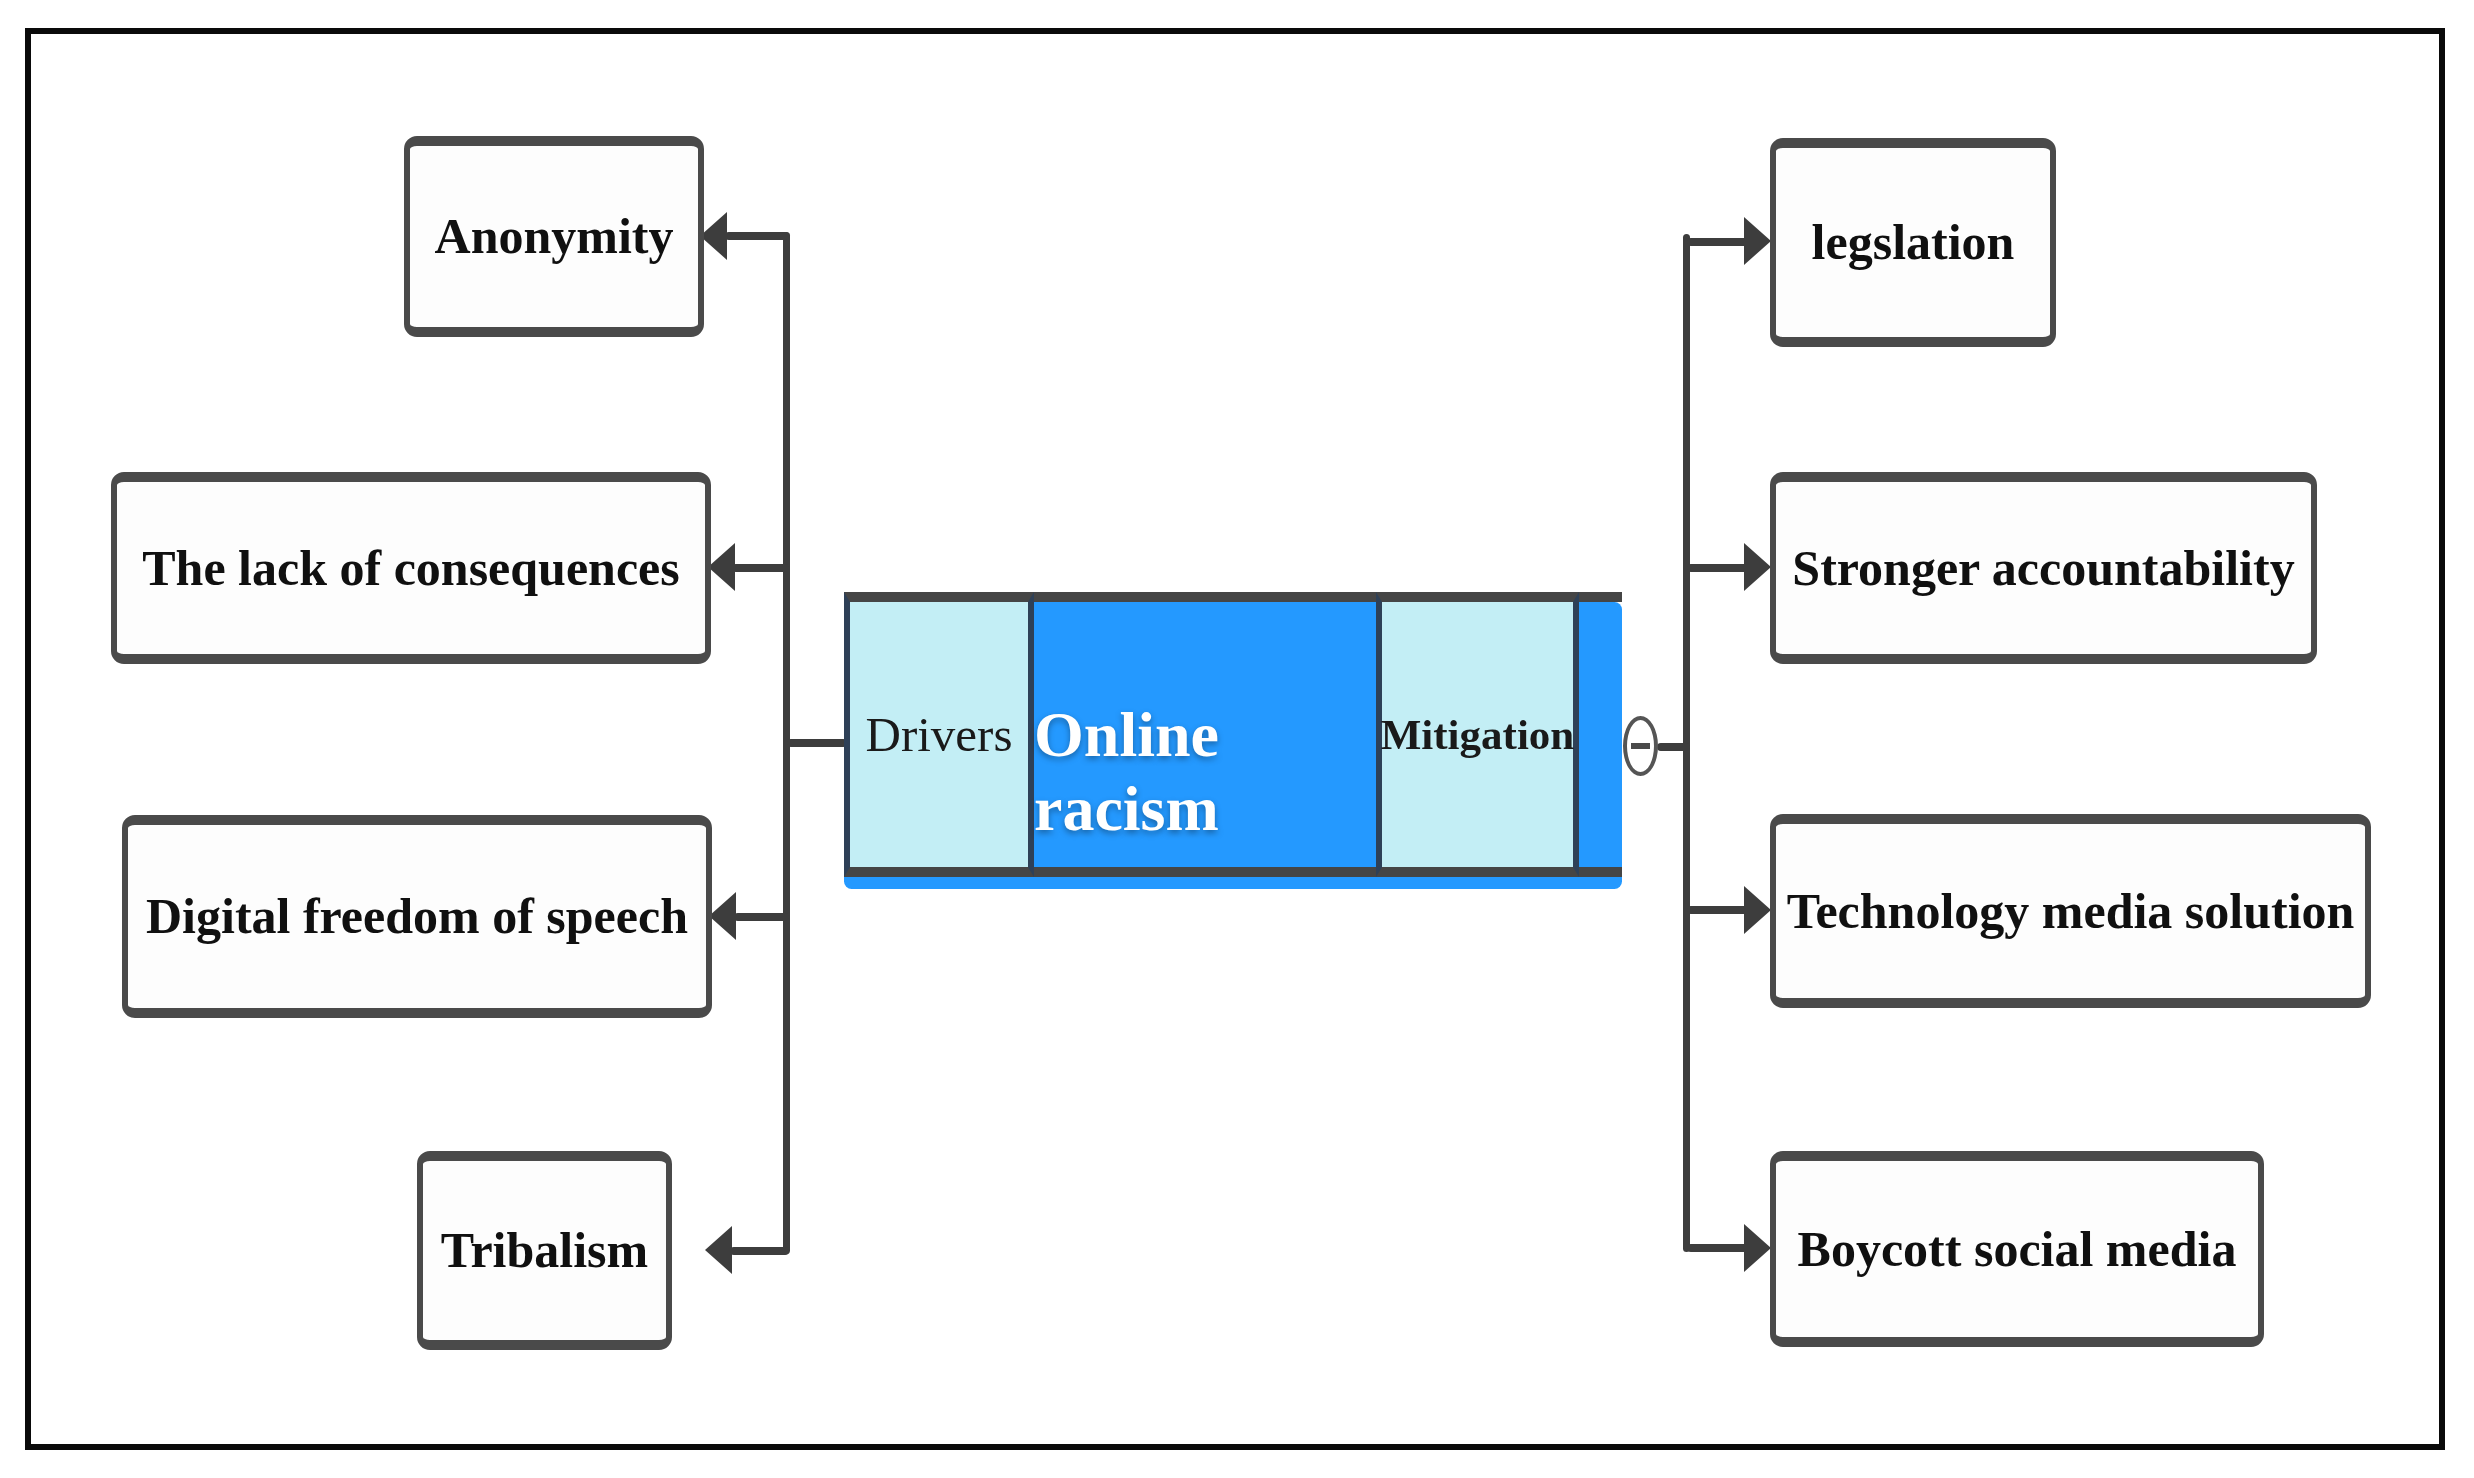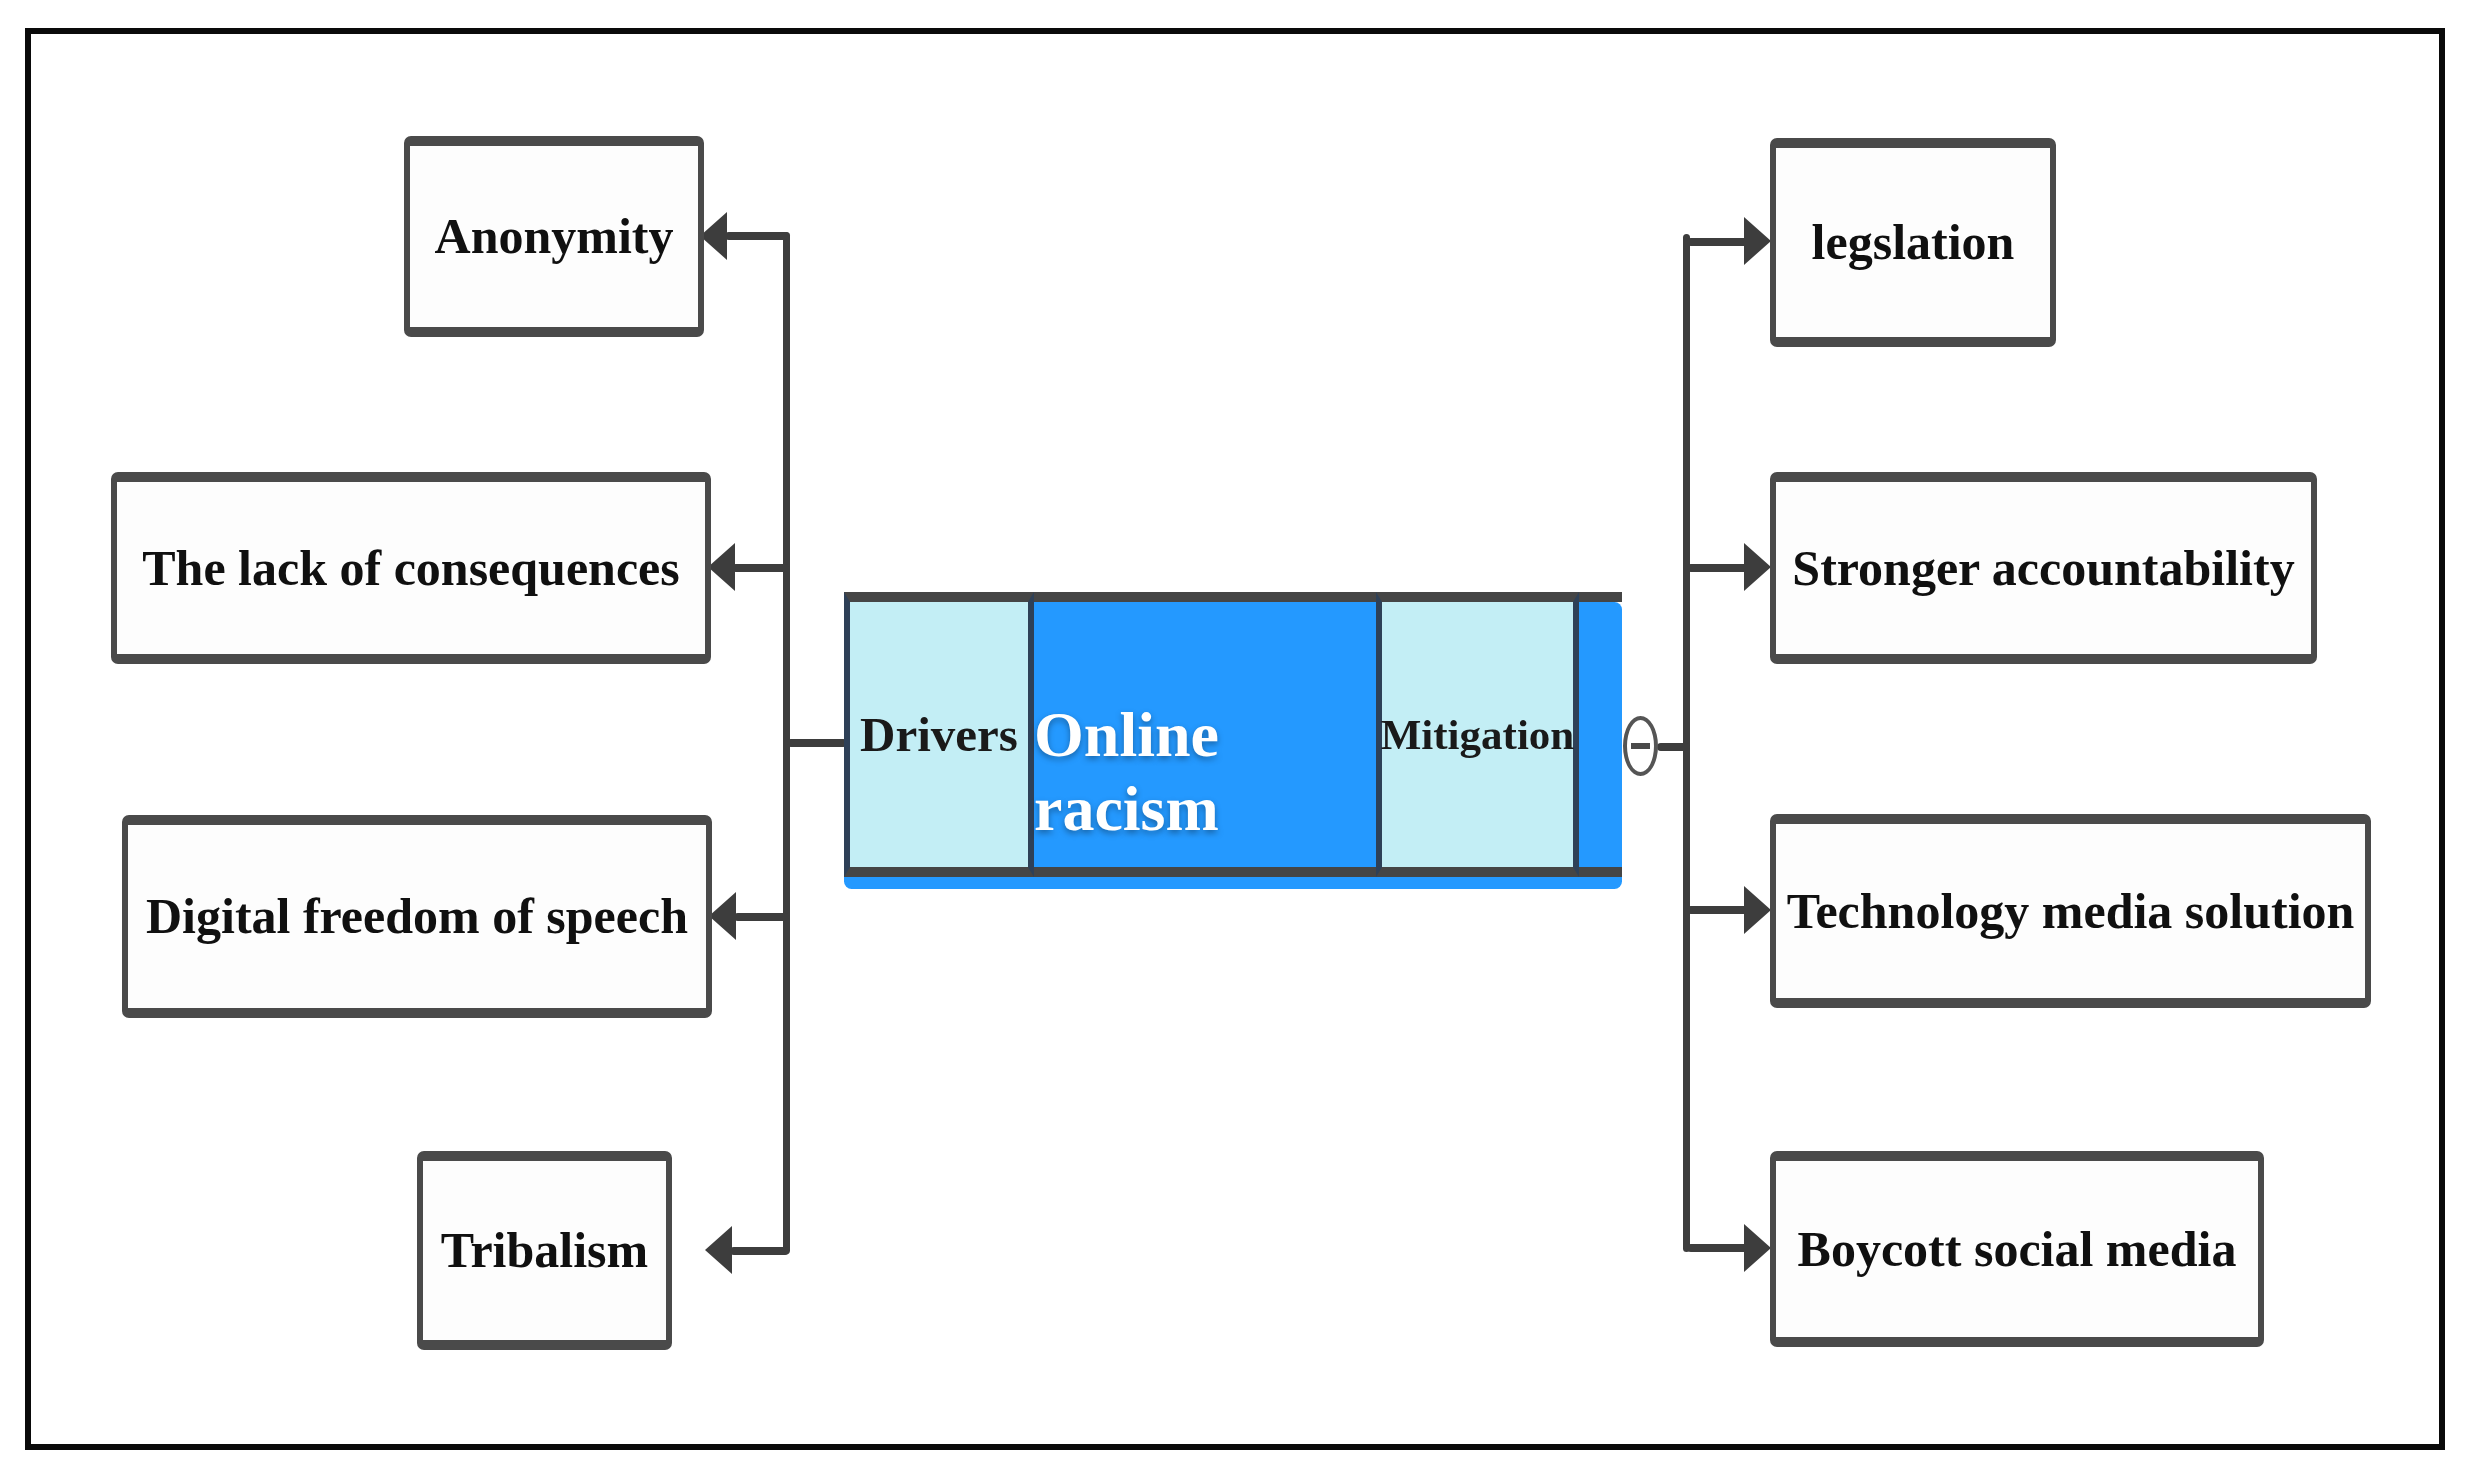--- a/index.html
+++ b/index.html
@@ -42,21 +42,21 @@
   .a-l4{left:705px;top:1226px;}
   .a-r1{left:1744px;top:217px;}
   .a-r2{left:1744px;top:543px;}
   .a-r3{left:1744px;top:886px;}
   .a-r4{left:1744px;top:1224px;}
   
   .leaf{
     position:absolute;
     background:#fdfdfd;
     border:6.9px solid #4a4a4a;border-top-width:10px;border-bottom-width:10px;
-    border-radius:7px;box-sizing:border-box;
+    border-radius:13px;box-sizing:border-box;
     display:flex;align-items:center;justify-content:center;
     font-weight:bold;font-size:50px;color:#101010;
     text-align:center;line-height:1.05;
   }
   .n-anonymity {left:404px; top:136px; width:300px;height:201px;}
   .n-lack      {left:111px; top:472px; width:600px;height:192px;}
   .n-digital   {left:122px; top:815px;width:590px;height:203px;align-items:center;}
   .n-tribalism {left:417px; top:1151px;width:255px;height:199px;}
   .n-legslation{left:1770px;top:138px; width:286px;height:209px;}
   .n-stronger  {left:1770px;top:472px; width:547px;height:192px;}
@@ -73,21 +73,21 @@
     box-sizing:border-box;background:transparent;
   }
   .branch-box{
     position:absolute;top:592px;height:285px;
     background:#c3eef5;
     border:10px solid #454545;border-left:6.1px solid #2e4057;border-right:6.1px solid #2e4057;
     box-sizing:border-box;
     display:flex;align-items:center;justify-content:center;
     color:#1a1a1a;text-align:center;
   }
-  .drivers-box{left:844px;width:190px;font-size:49px;font-weight:bold;}
+  .drivers-box{left:844px;width:190px;font-size:49px;font-weight:normal;}
   .mitigation-box{left:1367px;width:203px;font-size:43px;font-weight:bold;margin-left:9px;}
   .root-label{
     position:absolute;left:1034px;top:592px;width:385px;height:254px;
     display:flex;align-items:flex-end;justify-content:center;
     color:#ffffff;font-size:64px;font-weight:bold;
     text-shadow:0 3.1px 6.1px rgba(0,0,0,0.35);
   }
   
   .collapse{
     position:absolute;left:1623px;top:716px;width:35px;height:60px;

